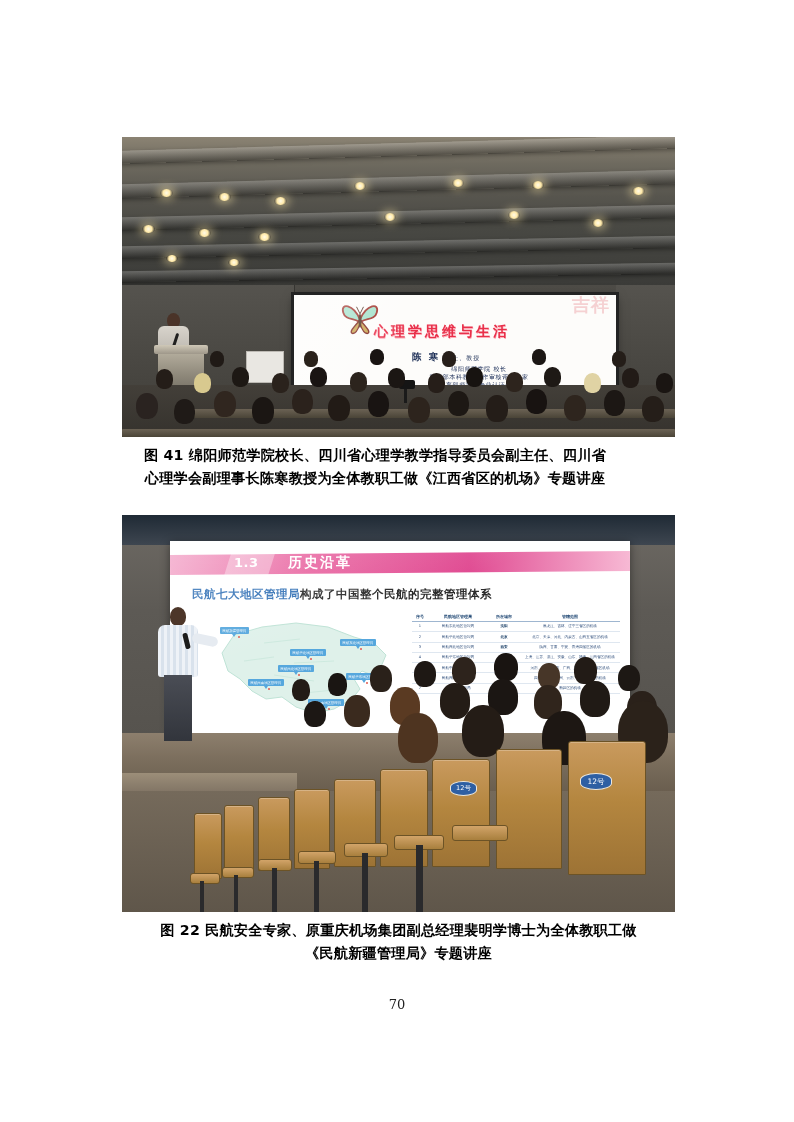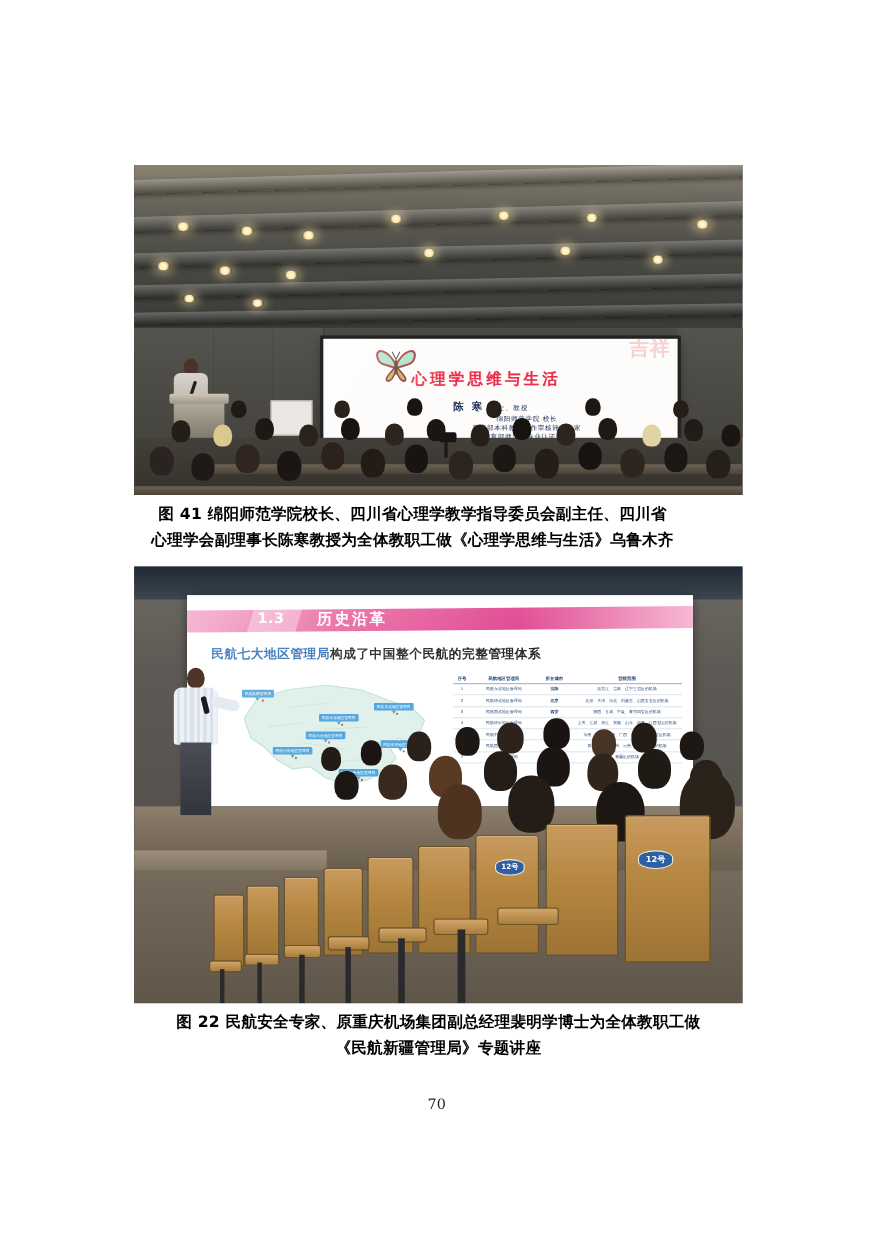--- a/index.html
+++ b/index.html
@@ -14,21 +14,21 @@
     position: relative;
     width: 794px;
     height: 1122px;
     background: #ffffff;
     margin: 0 auto;
     overflow: hidden;
   }
 
   
   .figure-block { position: absolute; }
-  #figure-1 { left: 122px; top: 150px; width: 506px; }
+  #figure-1 { left: 122px; top: 137px; width: 506px; }
   #figure-2 { left: 122px; top: 515px; width: 553px; }
 
   .photo {
     position: relative;
     width: 553px;
     overflow: hidden;
     background: #2b2b2b;
   }
   #photo-1 { height: 300px; }
   #photo-2 { height: 397px; }
@@ -280,21 +280,21 @@
   .seat {
     position: absolute;
     background: linear-gradient(180deg,#c99a5e 0%,#b4863f 45%,#9d7335 100%);
     border: 1px solid #6c5326;
     border-radius: 3px 3px 1px 1px;
     box-shadow: inset 0 1px 0 rgba(255,255,255,0.25);
   }
   .seat-tag {
     position: absolute;
     background: #2e5fa3; color: #fff; border-radius: 50%/40%;
-    font-family: "DejaVu Sans", sans-serif; font-weight: 700;
+    font-family: "DejaVu Sans", sans-serif; font-weight: 400;
     display: flex; align-items: center; justify-content: center;
     border: 1px solid #efe9dd;
   }
   .armrest {
     position: absolute; background: linear-gradient(180deg,#d2a469,#a87f3d);
     border: 1px solid #6c5326; border-radius: 3px;
   }
   .seat-leg { position: absolute; background: #2a2a2c; }
 </style>
 </head>
@@ -414,21 +414,21 @@
       <div class="head" style="left:88px;  top:214px; width:14px; height:16px; background:#201a16;"></div>
       <div class="head" style="left:182px; top:214px; width:14px; height:16px; background:#2a221b;"></div>
       <div class="head" style="left:248px; top:212px; width:14px; height:16px; background:#191412;"></div>
       <div class="head" style="left:320px; top:214px; width:14px; height:16px; background:#271f1a;"></div>
       <div class="head" style="left:410px; top:212px; width:14px; height:16px; background:#1c1714;"></div>
       <div class="head" style="left:490px; top:214px; width:14px; height:16px; background:#241d18;"></div>
     </div>
 
     <div class="caption">
       <span class="ln">图 41 绵阳师范学院校长、四川省心理学教学指导委员会副主任、四川省</span>
-      <span class="ln">心理学会副理事长陈寒教授为全体教职工做《心理学思维与生活》乌鲁木齐</span>
+      <span class="ln">心理学会副理事长陈寒教授为全体教职工做《江西省区的机场》专题讲座</span>
     </div>
   </div>
 
   <div class="figure-block" id="figure-2">
 
     <div class="photo" id="photo-2">
 
       <div class="p2-wall"></div>
       <div class="p2-wall-dark"></div>
 

